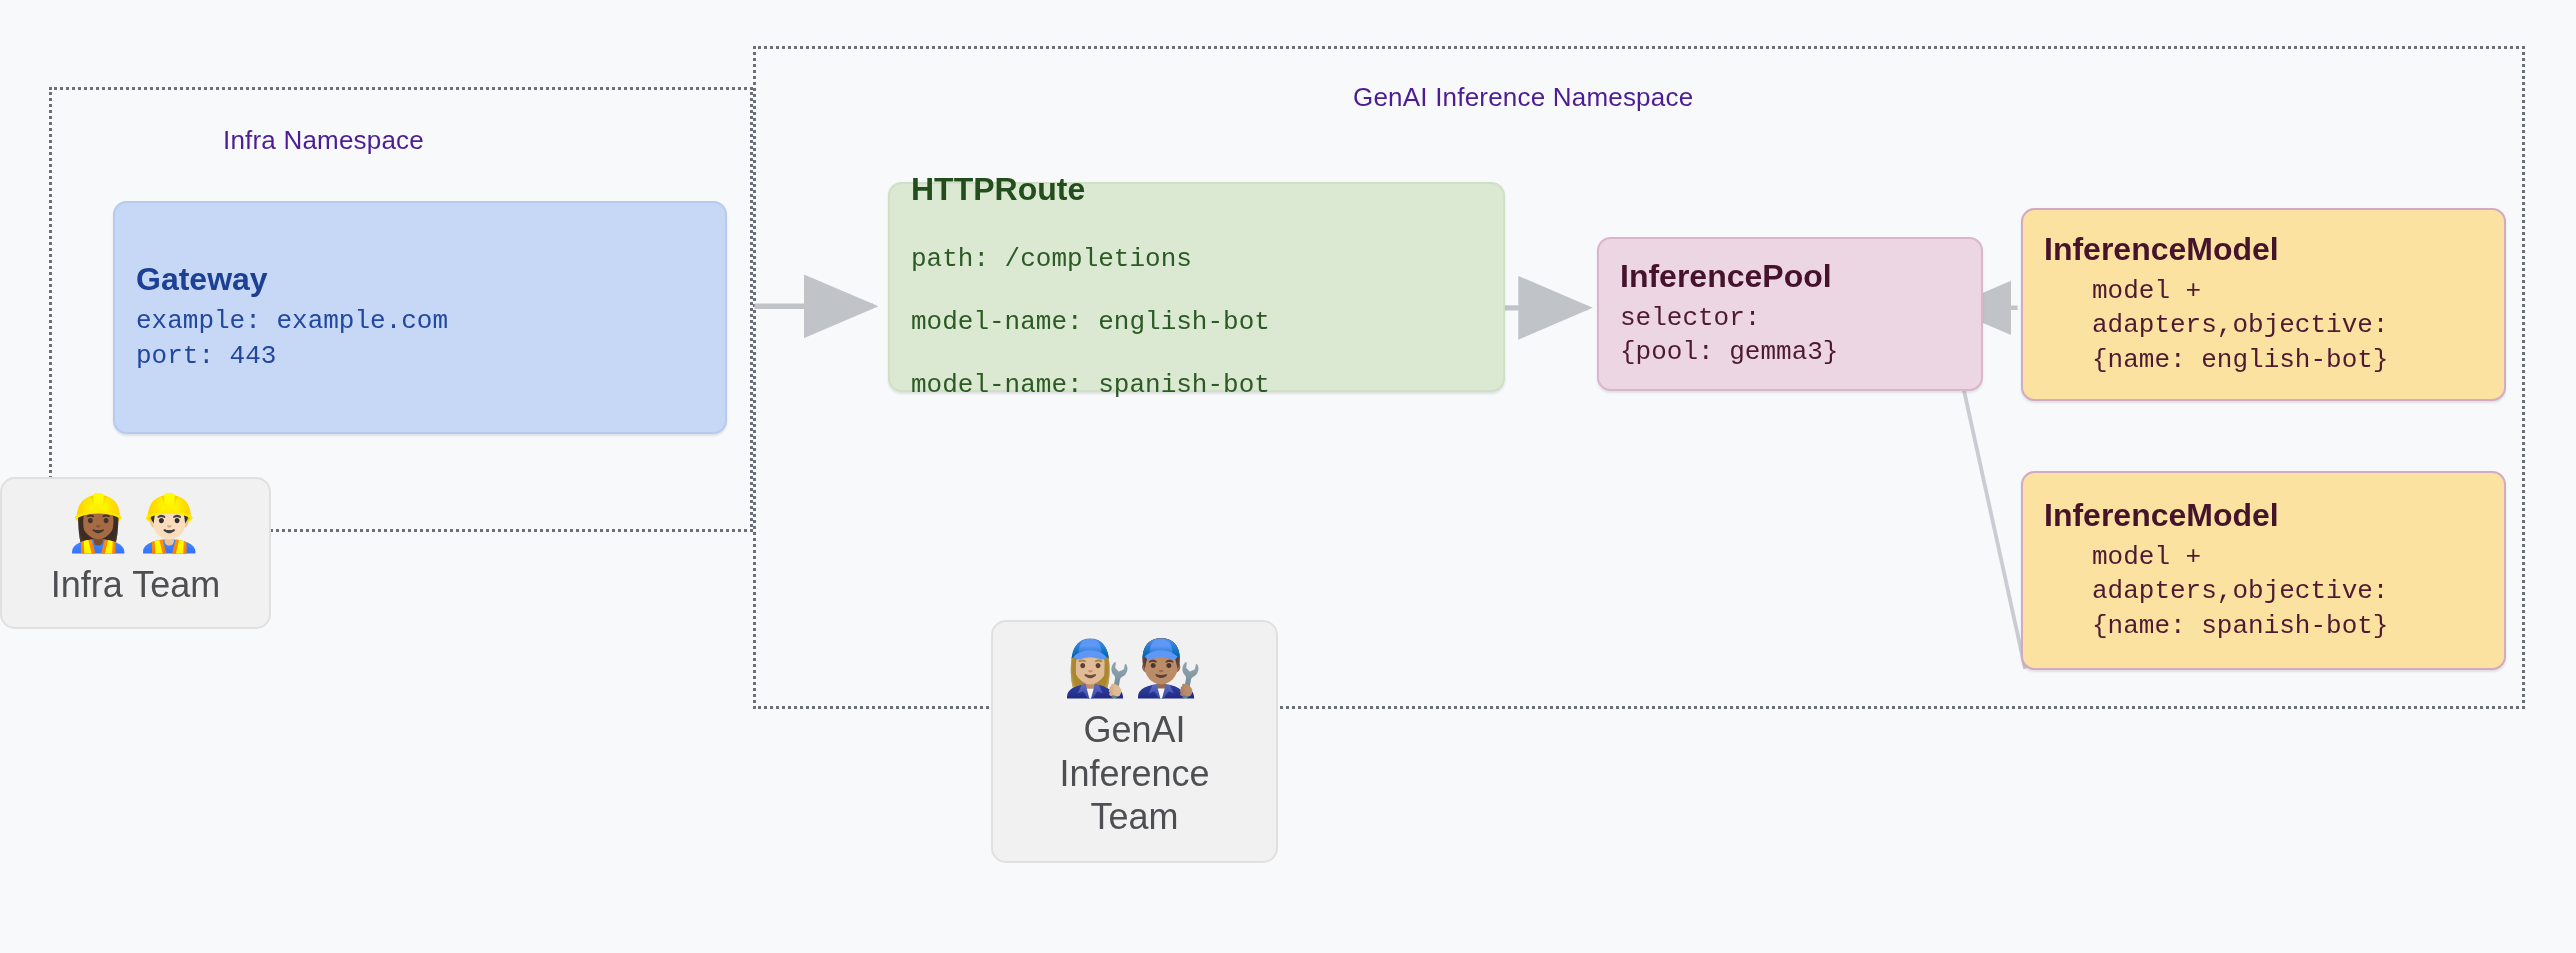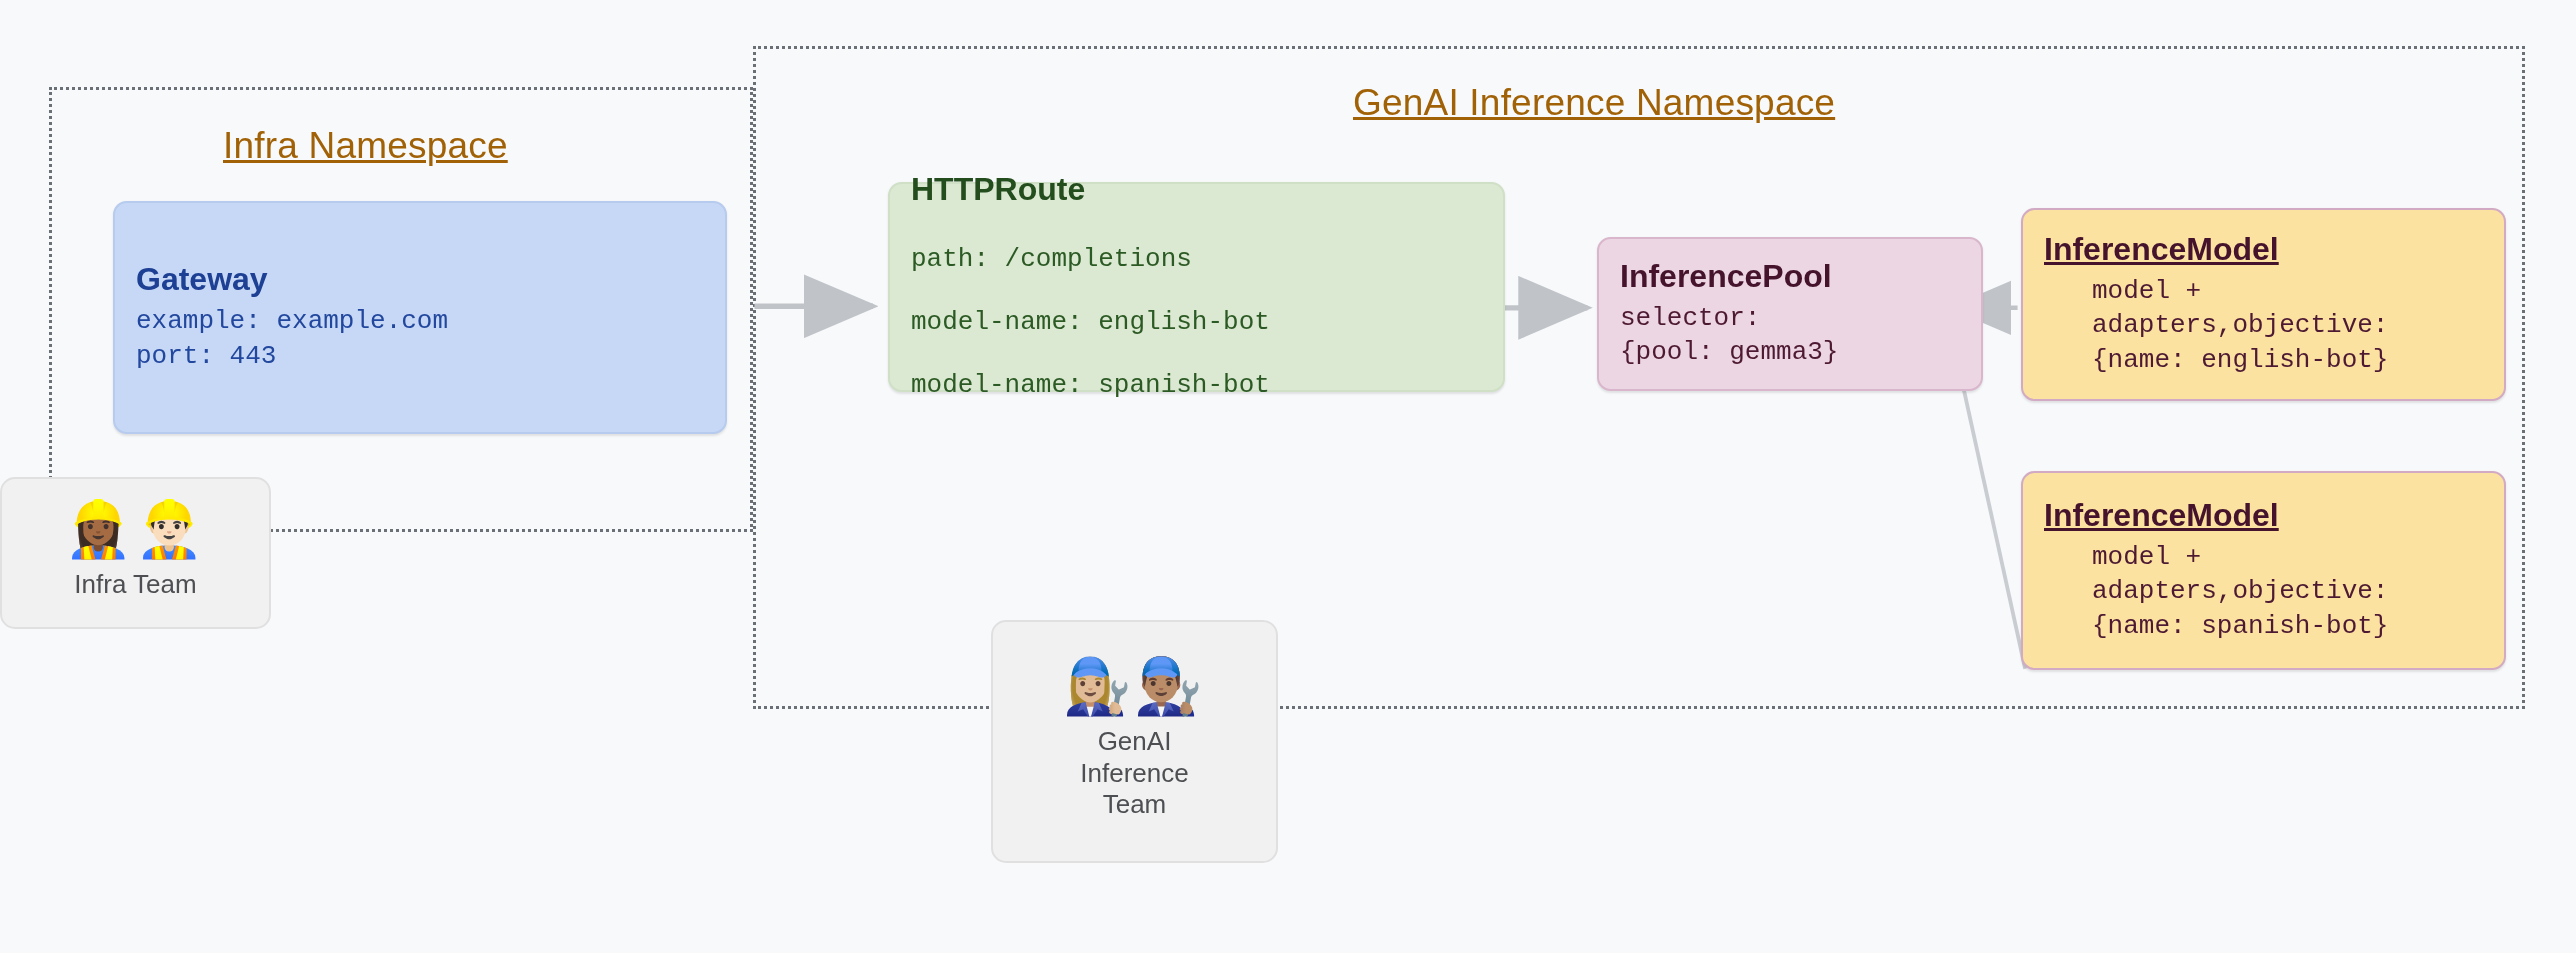--- a/index.html
+++ b/index.html
@@ -20,26 +20,25 @@
 
   
   .ns {
     position: absolute;
     border: 3px dotted #6b6f76;
     box-sizing: border-box;
     background: transparent;
   }
   .ns-label {
     position: absolute;
-    color: #a16207;
-    font-size: 37px;
+    color: #4c1d95;
+    font-size: 26px;
     font-weight: 400;
     white-space: nowrap;
     letter-spacing: 0.2px;
-    text-decoration: underline;
   }
 
   
   .node {
     position: absolute;
     box-sizing: border-box;
     border-radius: 13.7px;
     padding: 16.7px 21px;
     display: flex;
     flex-direction: column;
@@ -82,21 +81,21 @@
     box-shadow: 0 1.5px 2.3px rgba(0,0,0,0.10);
   }
   .node-pool .title { color: #45132c; }
   .node-pool .line  { color: #4e1a33; }
 
   .node-model {
     background: #fbe2a0;
     border: 2.3px solid #d3aac3;
     box-shadow: 0 1.5px 2.3px rgba(0,0,0,0.10);
   }
-  .node-model .title { color: #45132c; text-decoration: underline; }
+  .node-model .title { color: #45132c; }
   .node-model .line  { color: #4e1a33; margin-left: 48px; }
 
   
   .team {
     position: absolute;
     box-sizing: border-box;
     background: #f1f1f1;
     border: 2.3px solid #e0e0e0;
     border-radius: 15px;
     display: flex;
@@ -107,21 +106,21 @@
   }
   .team .emojis {
     font-size: 55px;
     line-height: 1.0;
     white-space: nowrap;
     letter-spacing: 3px;
   }
   .team .caption {
     margin-top: 12px;
     color: #4d4f52;
-    font-size: 26px;
+    font-size: 36px;
     line-height: 1.22;
     text-align: center;
   }
 
   
   .conn {
     position: absolute;
     left: 0;
     top: 0;
     width: 2576px;

